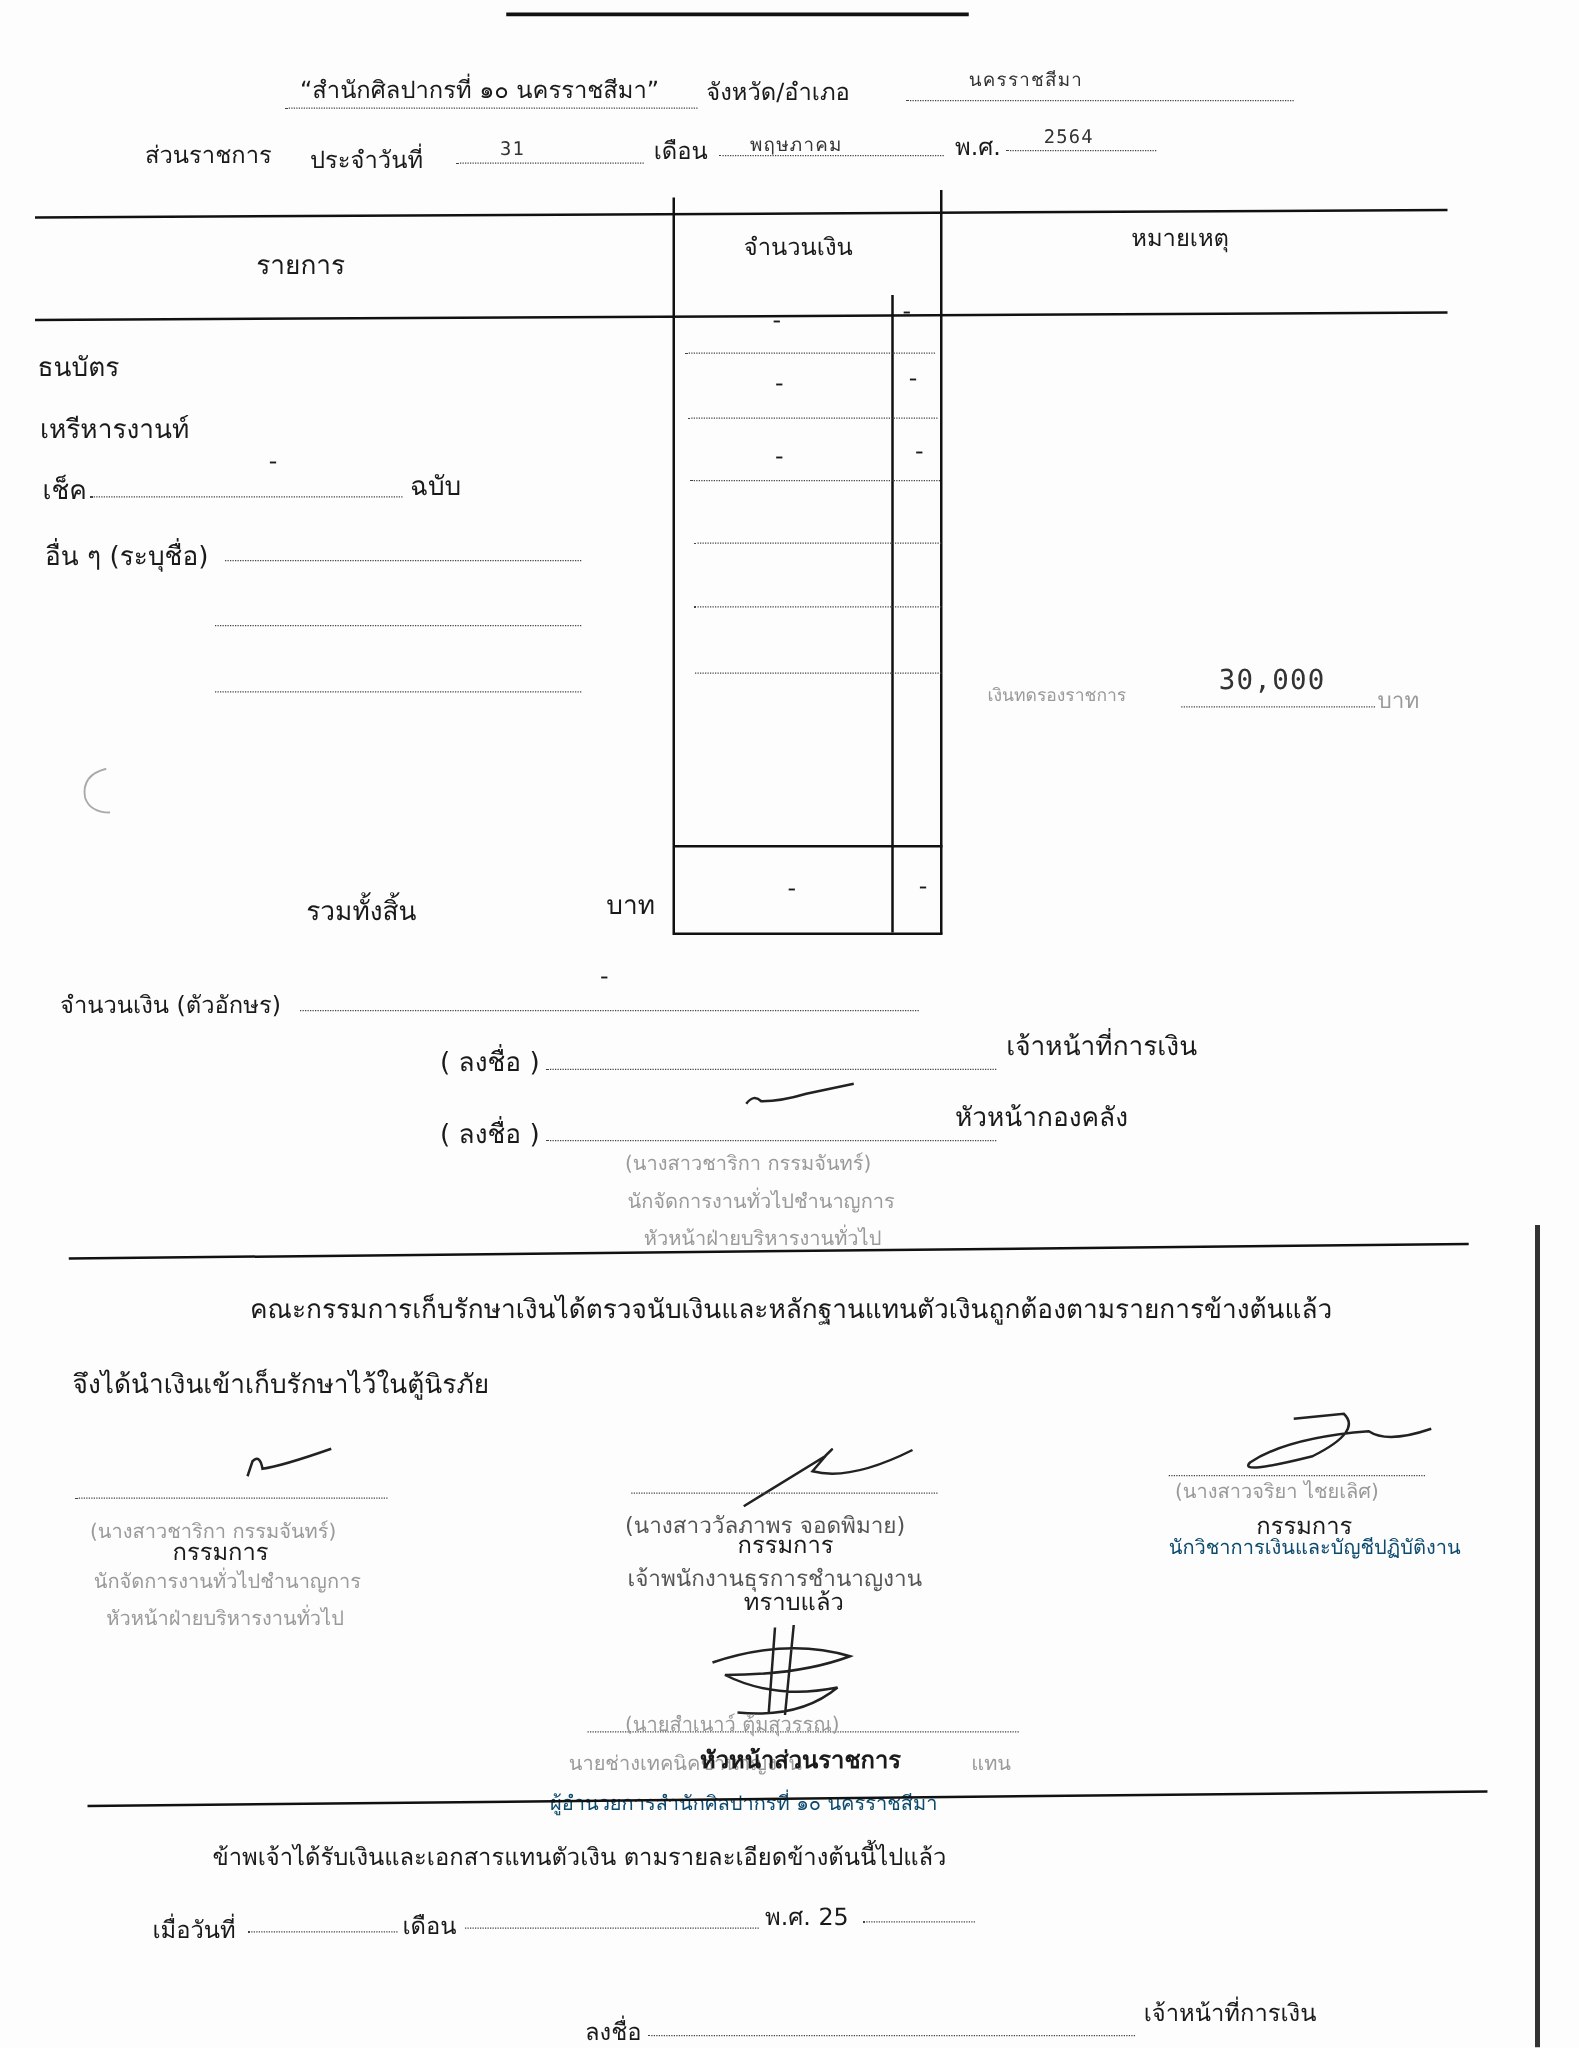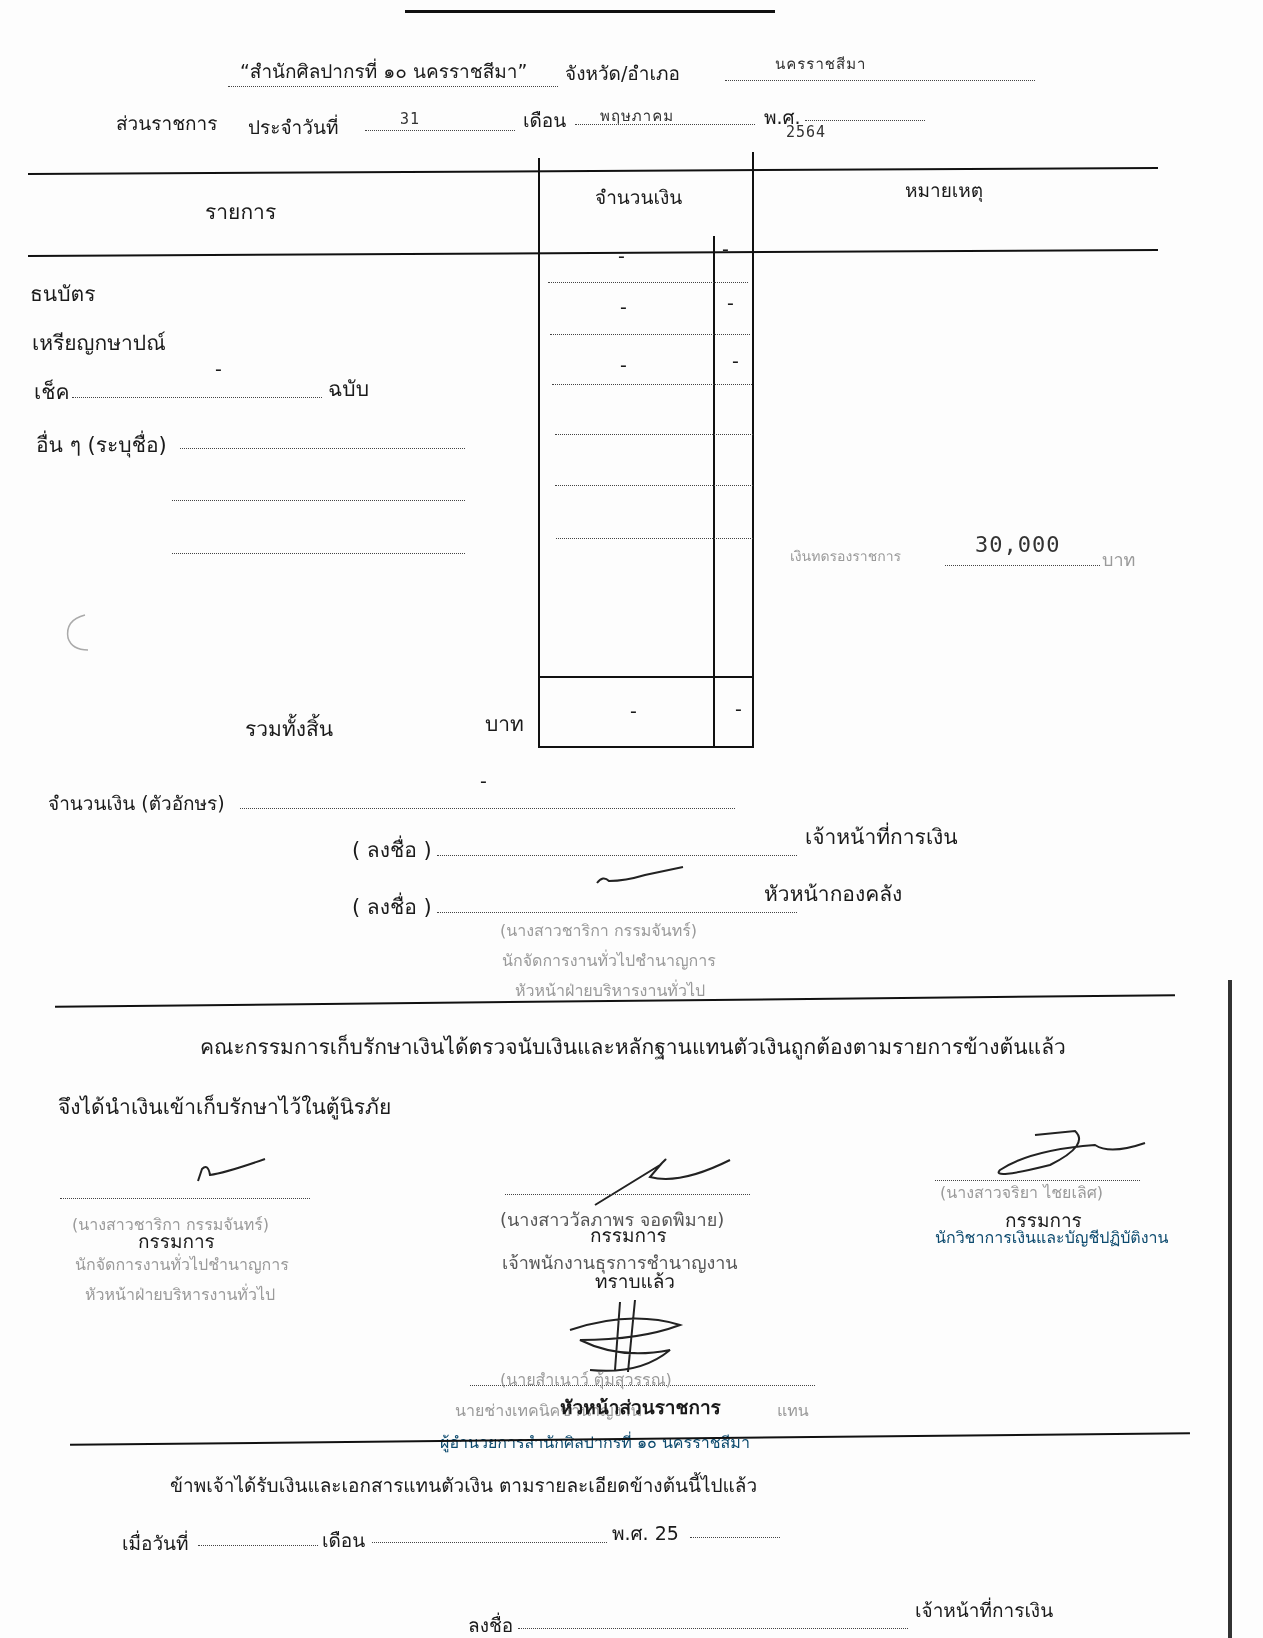--- a/index.html
+++ b/index.html
@@ -32,21 +32,21 @@
 <span class="abs hand" style="left:775px;top:52px;">นครราชสีมา</span>
 
 <span class="abs t20" style="left:248px;top:112px;">ประจำวันที่</span>
 <div class="dots" style="left:365px;top:130px;width:150px;"></div>
 <span class="abs hand" style="left:400px;top:110px;">31</span>
 <span class="abs t20" style="left:523px;top:105px;">เดือน</span>
 <div class="dots" style="left:575px;top:124px;width:180px;"></div>
 <span class="abs hand" style="left:600px;top:104px;">พฤษภาคม</span>
 <span class="abs t20" style="left:764px;top:102px;">พ.ศ.</span>
 <div class="dots" style="left:805px;top:120px;width:120px;"></div>
-<span class="abs hand" style="left:786px;top:100px;margin-top:23px;">2564</span>
+<span class="abs hand" style="left:835px;top:100px;">2564</span>
 
 <div class="hline" style="left:28px;top:170px;width:1130px;transform:rotate(-0.3deg);"></div>
 <div class="hline" style="left:28px;top:252px;width:1130px;transform:rotate(-0.3deg);"></div>
 <div class="vline" style="left:538px;top:158px;height:590px;"></div>
 <div class="vline" style="left:752px;top:152px;height:595px;"></div>
 <div class="vline" style="left:713px;top:236px;height:510px;"></div>
 <div class="hline" style="left:540px;top:676px;width:214px;"></div>
 <div class="hline" style="left:540px;top:746px;width:214px;"></div>
 
 <span class="abs t22" style="left:205px;top:195px;">รายการ</span>
@@ -61,21 +61,21 @@
 <div class="dots" style="left:556px;top:538px;width:197px;"></div>
 
 <span class="abs t20" style="left:618px;top:245px;">-</span>
 <span class="abs t20" style="left:722px;top:238px;">-</span>
 <span class="abs t20" style="left:620px;top:296px;">-</span>
 <span class="abs t20" style="left:727px;top:292px;">-</span>
 <span class="abs t20" style="left:620px;top:354px;">-</span>
 <span class="abs t20" style="left:732px;top:350px;">-</span>
 
 <span class="abs t22" style="left:30px;top:277px;">ธนบัตร</span>
-<span class="abs t22" style="left:32px;top:326px;">เหรียญกษาปณ์</span>
+<span class="abs t22" style="left:32px;top:326px;">เหรีหารงานท์</span>
 <span class="abs t22" style="left:34px;top:375px;">เช็ค</span>
 <div class="dots" style="left:72px;top:397px;width:250px;"></div>
 <span class="abs t20" style="left:215px;top:358px;">-</span>
 <span class="abs t22" style="left:328px;top:372px;">ฉบับ</span>
 <span class="abs t22" style="left:36px;top:428px;">อื่น ๆ (ระบุชื่อ)</span>
 <div class="dots" style="left:180px;top:448px;width:285px;"></div>
 <div class="dots" style="left:172px;top:500px;width:293px;"></div>
 <div class="dots" style="left:172px;top:553px;width:293px;"></div>
 
 <span class="abs faded" style="left:790px;top:545px;font-size:14px;">เงินทดรองราชการ</span>

